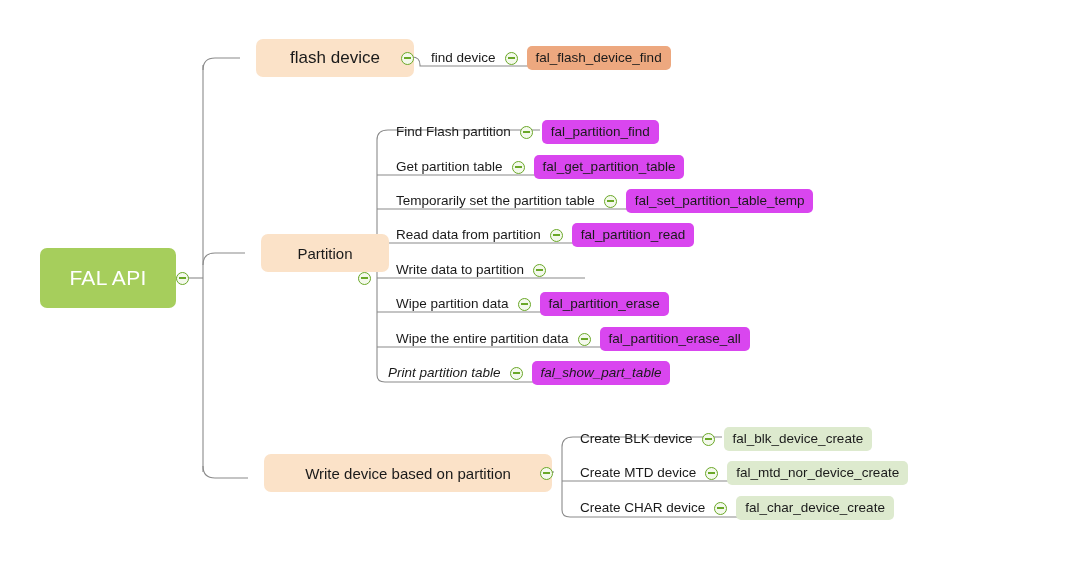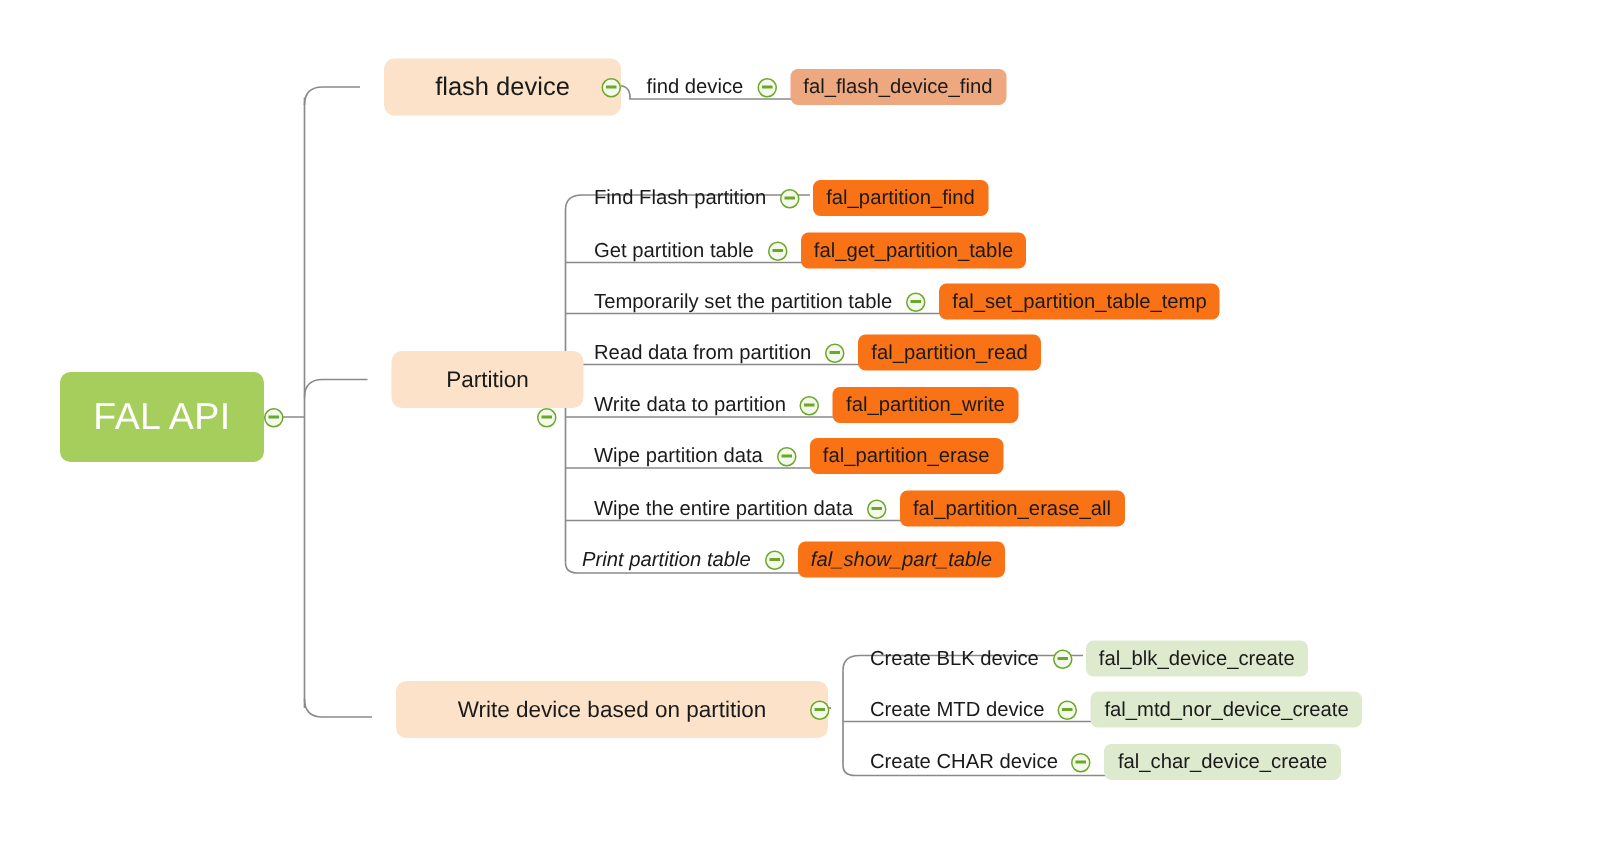--- a/index.html
+++ b/index.html
@@ -34,21 +34,21 @@
     box-sizing: border-box;
     display: flex;
     align-items: center;
     white-space: nowrap;
   }
 
   .root-node {
     border-radius: 7px;
     background: #a6ce5c;
     color: #ffffff;
-    font-size: 25px;
+    font-size: 21px;
     letter-spacing: 0.3px;
     justify-content: center;
   }
 
   .branch-node {
     border-radius: 7px;
     background: #fbe2c8;
     color: #1a1a1a;
     justify-content: center;
     margin-left: 16px;
@@ -69,21 +69,21 @@
     font-size: 13.5px;
     line-height: 1;
   }
   .pill {
     border-radius: 5px;
     font-size: 13.5px;
     line-height: 1;
     padding: 5px 9px 6px 9px;
     color: #1a1a1a;
   }
-  .pill.pink   { background: #f97316; }
+  .pill.pink   { background: #d946ef; }
   .pill.green  { background: #ddeace; }
   .pill.orange { background: #eda87f; }
 
   
   .toggle {
     width: 13px;
     height: 13px;
     flex: 0 0 13px;
     border-radius: 50%;
     border: 1.2px solid #6aa828;
@@ -188,21 +188,20 @@
 
   <div class="leaf-row" style="left:396px; top:224px;">
     <span class="leaf-label">Read data from partition</span>
     <span class="toggle gap-l gap-r"></span>
     <span class="pill pink">fal_partition_read</span>
   </div>
 
   <div class="leaf-row" style="left:396px; top:259px;">
     <span class="leaf-label">Write data to partition</span>
     <span class="toggle gap-l gap-r"></span>
-    <span class="pill pink">fal_partition_write</span>
   </div>
 
   <div class="leaf-row" style="left:396px; top:293px;">
     <span class="leaf-label">Wipe partition data</span>
     <span class="toggle gap-l gap-r"></span>
     <span class="pill pink">fal_partition_erase</span>
   </div>
 
   <div class="leaf-row" style="left:396px; top:328px;">
     <span class="leaf-label">Wipe the entire partition data</span>

